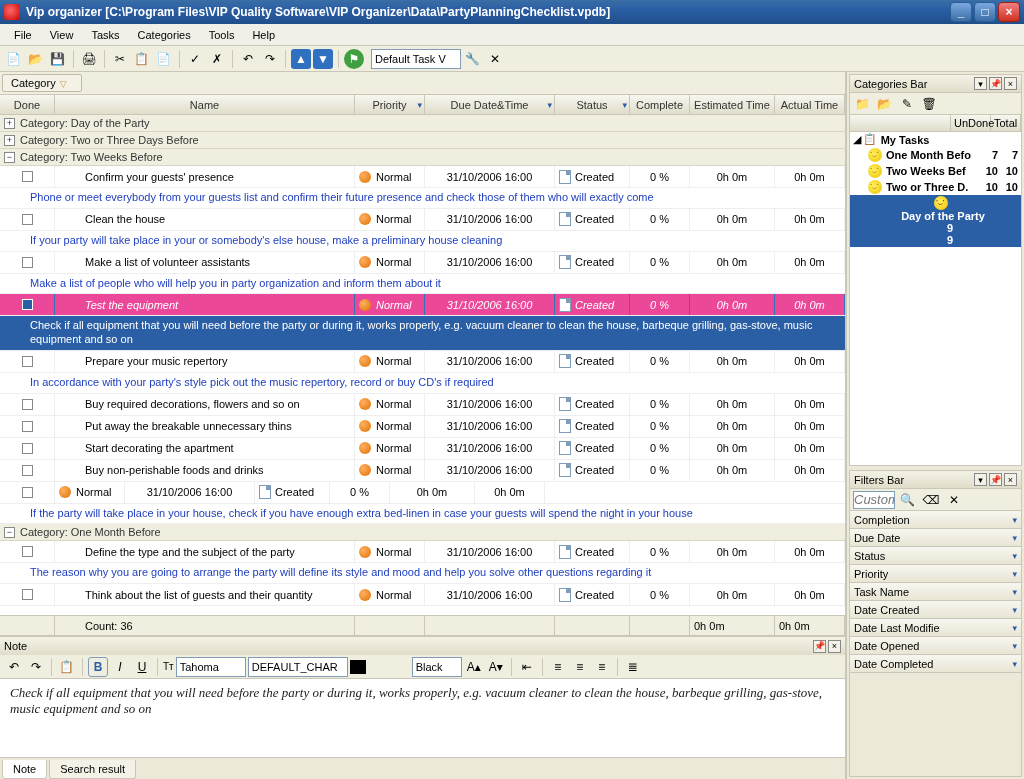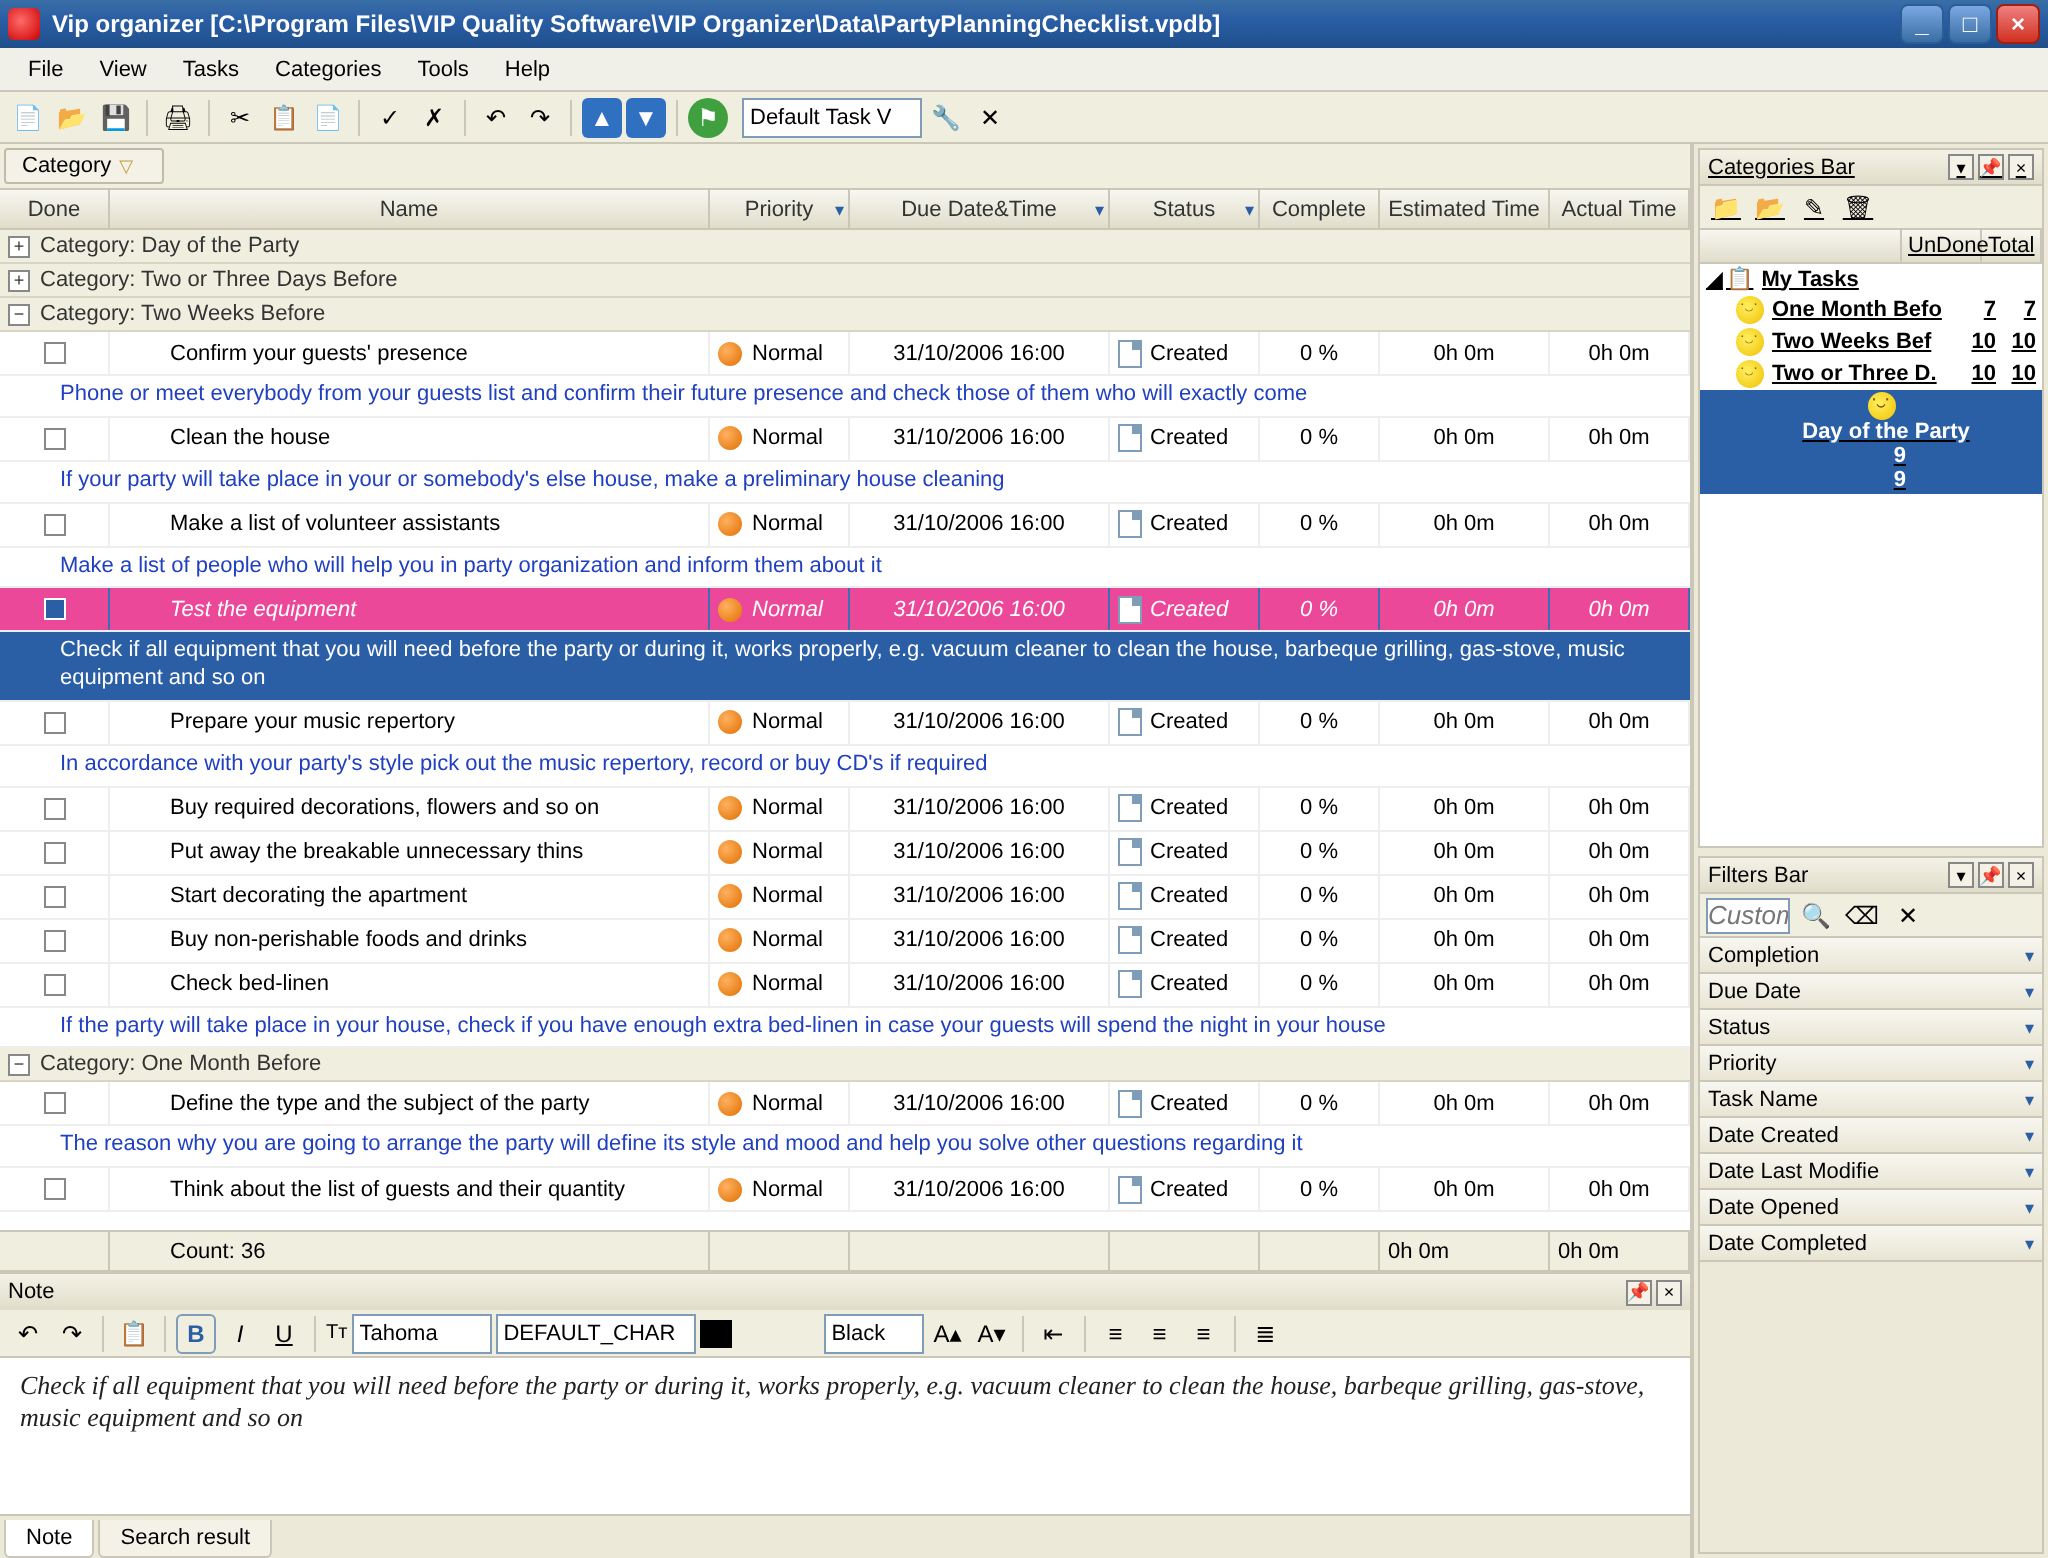--- a/index.html
+++ b/index.html
@@ -282,21 +282,20 @@
           <div class="c-date" style="justify-content:center;">31/10/2006 16:00</div>
           <div class="c-stat"><span class="stat-ico"></span>Created</div>
           <div class="c-comp" style="justify-content:center;">0 %</div>
           <div class="c-est" style="justify-content:center;">0h 0m</div>
           <div class="c-act" style="justify-content:center;">0h 0m</div>
         </div>
         <div class="taskrow">
           <div class="c-done">
             <div class="ck"></div>
           </div>
-          <div class="c-name-cell">Check bed-linen</div>
           <div class="c-prio"><span class="prio-dot"></span>Normal</div>
           <div class="c-date" style="justify-content:center;">31/10/2006 16:00</div>
           <div class="c-stat"><span class="stat-ico"></span>Created</div>
           <div class="c-comp" style="justify-content:center;">0 %</div>
           <div class="c-est" style="justify-content:center;">0h 0m</div>
           <div class="c-act" style="justify-content:center;">0h 0m</div>
         </div>
         <div class="noterow">If the party will take place in your house, check if you have enough extra bed-linen in case your guests will spend the night in your house</div>
         <div class="grouprow">
           <span class="pm">−</span>
@@ -376,21 +375,21 @@
       <div class="note-body">Check if all equipment that you will need before the party or during it, works properly, e.g. vacuum cleaner to clean the house, barbeque grilling, gas-stove, music equipment and so on</div>
     </div>
 
     <div class="bottom-tabs">
       <div class="btab active">Note</div>
       <div class="btab">Search result</div>
     </div>
   </div>
 
   <div class="rightpane">
-    <div class="panel" style="height:350px;text-decoration:underline;">
+    <div class="panel" style="height:392px;">
       <div class="panel-title">
         <span>Categories Bar</span>
         <span class="sp"></span>
         <span class="pb">▾</span>
         <span class="pb">📌</span>
         <span class="pb">×</span>
       </div>
       <div class="panel-tb">
         <div class="tbtn">📁</div>
         <div class="tbtn">📂</div>

